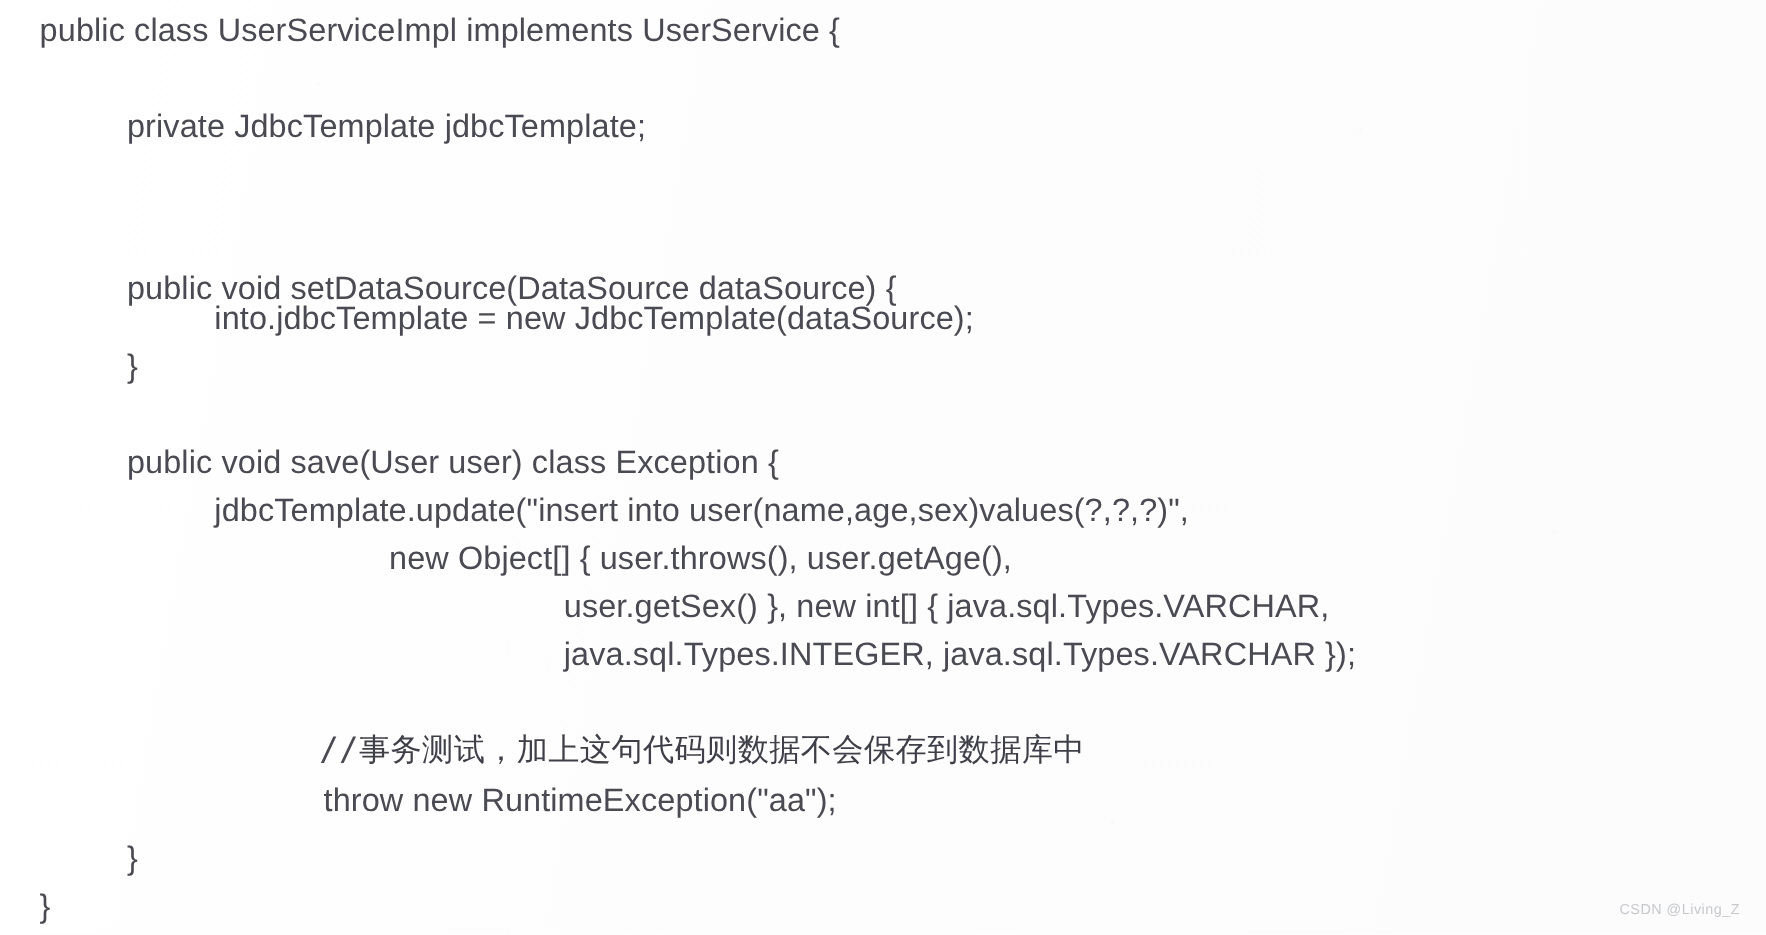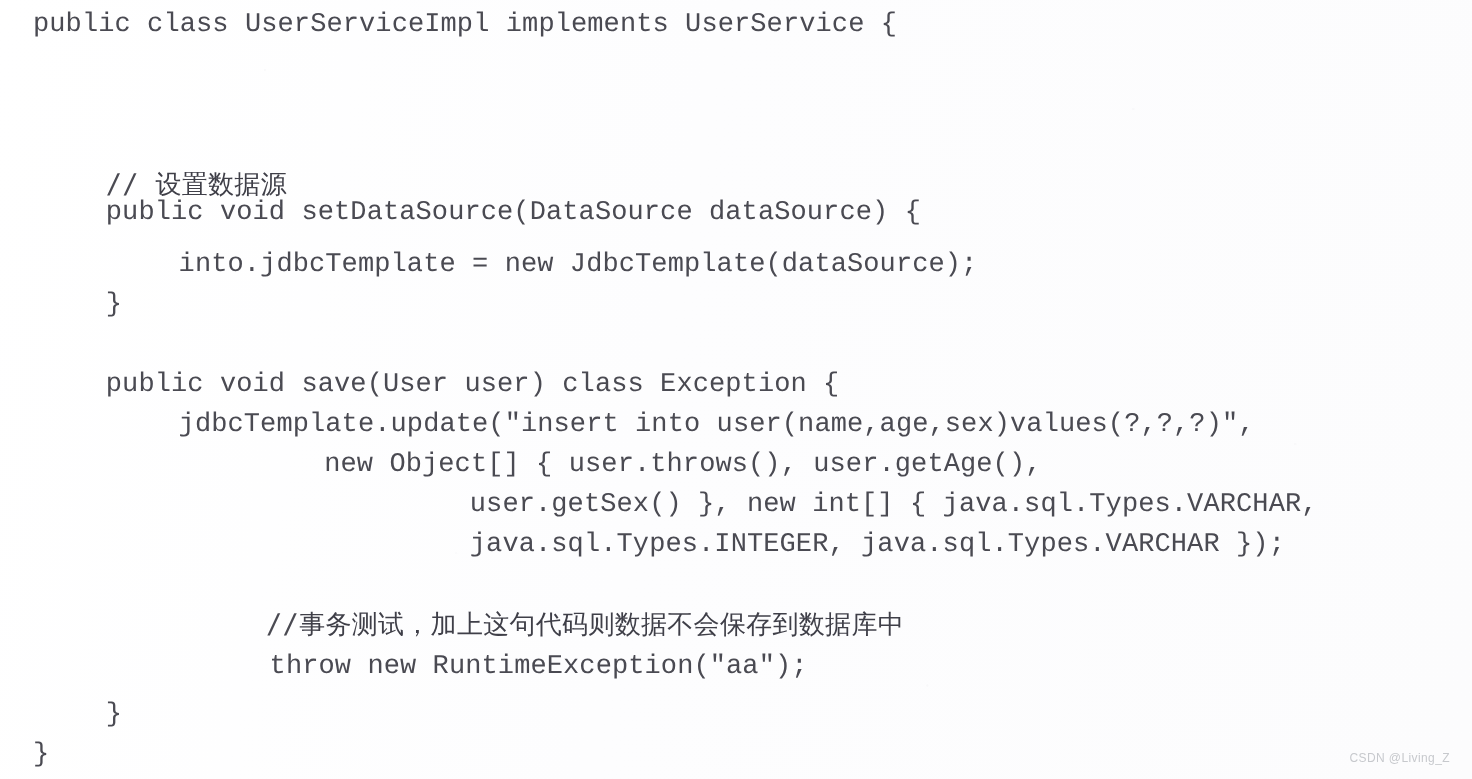--- a/index.html
+++ b/index.html
@@ -31,21 +31,21 @@
     top: 0;
     left: 0;
     width: 1472px;
     height: 779px;
   }
 
   .line {
     position: absolute;
     left: 0;
     white-space: pre;
-    font-family: Liberation Mono, monospace;
+    font-family: Liberation Sans, sans-serif;
     font-size: 27px;
     line-height: 34px;
     letter-spacing: 0.1px;
     color: #4a4a52;
     -webkit-font-smoothing: antialiased;
     text-rendering: geometricPrecision;
   }
 
   
   .line.cjk {
@@ -72,22 +72,22 @@
     user-select: none;
   }
 </style>
 </head>
 <body>
 
 <div id="page">
 
   <div id="code">
       <div class="line" style="top: 8px; left: 33px;">public class UserServiceImpl implements UserService {</div>
-      <div class="line cjk" style="top: 168px; left: 105.8px;"><span class="slashes">// </span><span>设置数据源</span></div>
-      <div class="line" style="top: 196px; left: 105.8px; text-align: center;">public void setDataSource(DataSource dataSource) {</div>
+      <div class="line" style="top: 88px; left: 105.8px;">private JdbcTemplate jdbcTemplate;</div>
+      <div class="line" style="top: 223px; left: 105.8px; text-align: center;">public void setDataSource(DataSource dataSource) {</div>
       <div class="line" style="top: 248px; left: 178.6px;">into.jdbcTemplate = new JdbcTemplate(dataSource);</div>
       <div class="line" style="top: 288px; left: 105.8px;">}</div>
       <div class="line" style="top: 368px; left: 105.8px;">public void save(User user) class Exception {</div>
       <div class="line" style="top: 408px; left: 178.6px;">jdbcTemplate.update("insert into user(name,age,sex)values(?,?,?)",</div>
       <div class="line" style="top: 448px; left: 324.2px;">new Object[] { user.throws(), user.getAge(),</div>
       <div class="line" style="top: 488px; left: 469.8px;">user.getSex() }, new int[] { java.sql.Types.VARCHAR,</div>
       <div class="line" style="top: 528px; left: 469.8px;">java.sql.Types.INTEGER, java.sql.Types.VARCHAR });</div>
       <div class="line cjk" style="top: 608px; left: 266px;"><span class="slashes">//</span><span>事务测试，加上这句代码则数据不会保存到数据库中</span></div>
       <div class="line" style="top: 650px; left: 269.6px;">throw new RuntimeException("aa");</div>
       <div class="line" style="top: 698px; left: 105.8px;">}</div>

